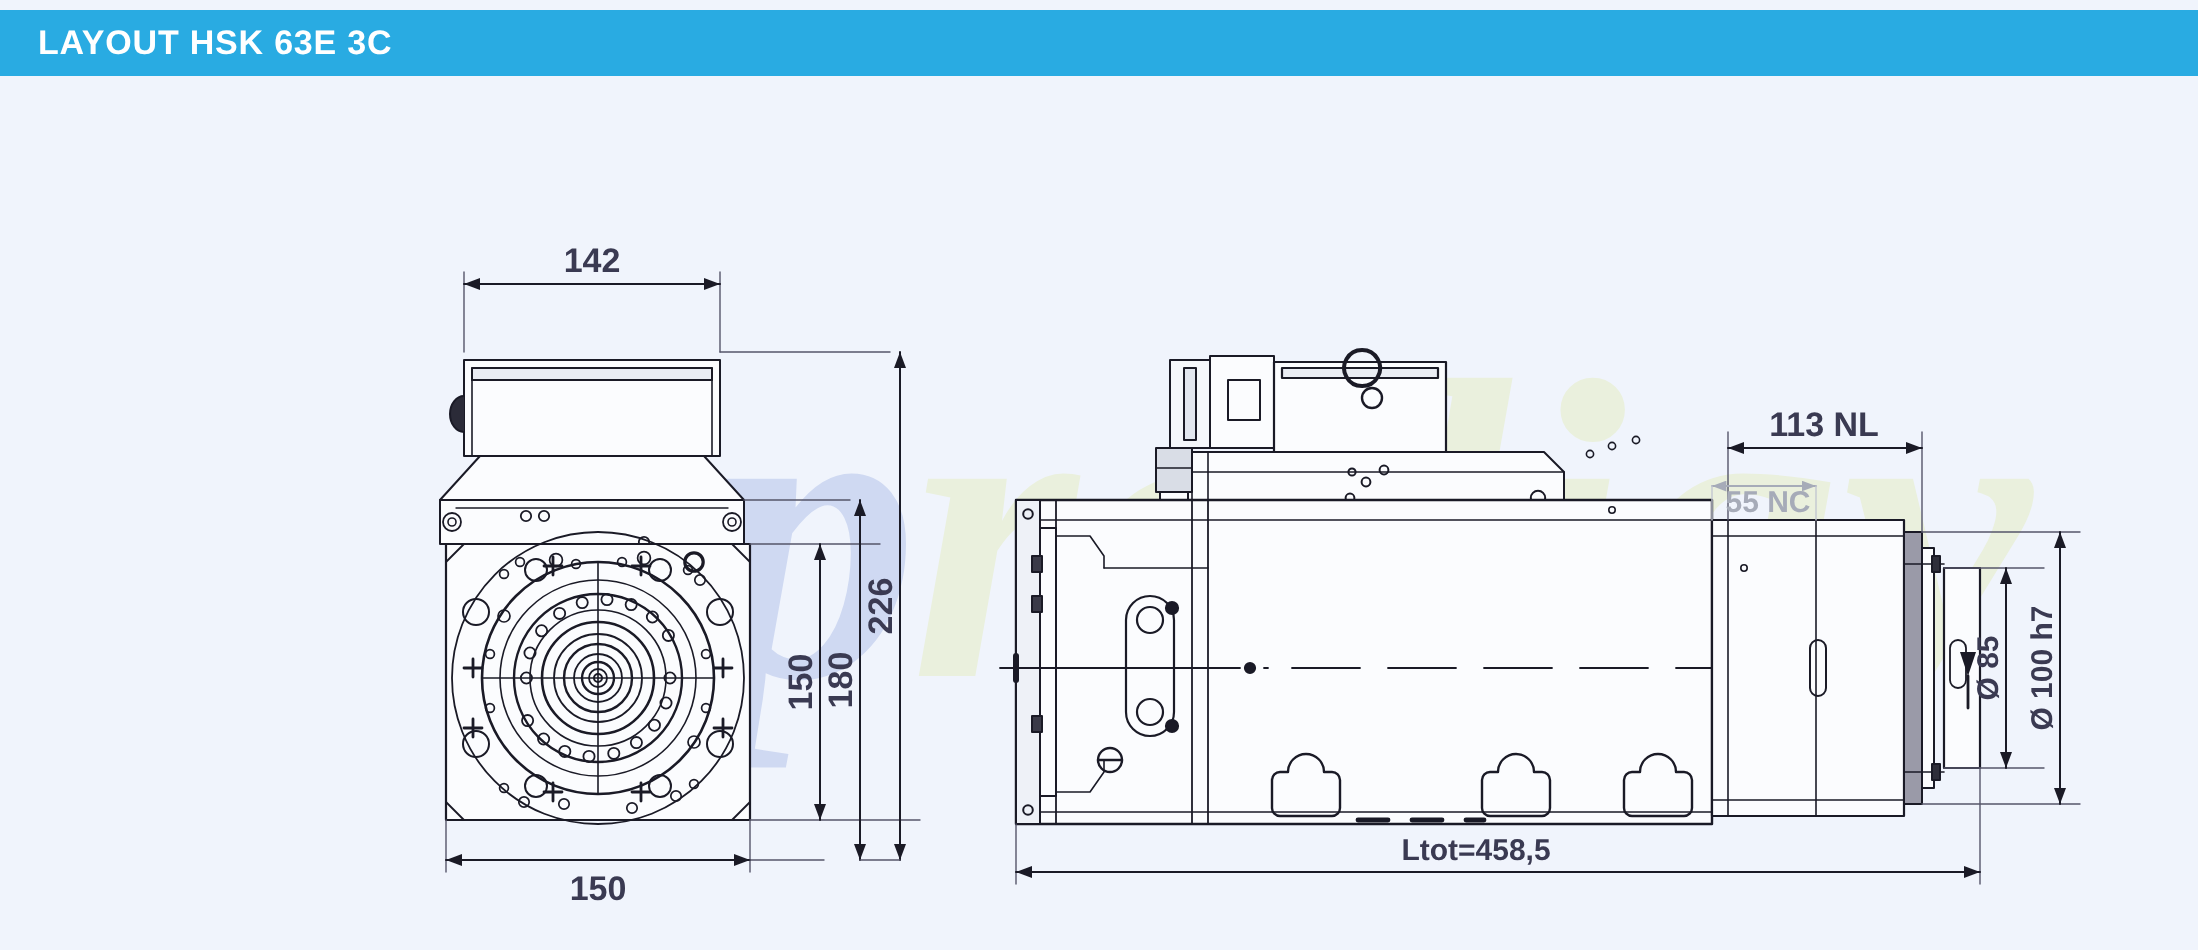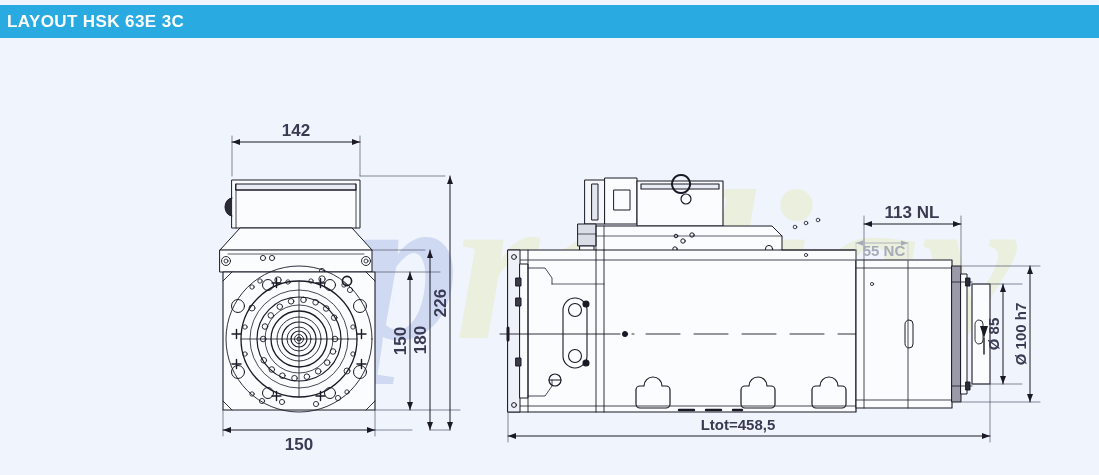--- a/index.html
+++ b/index.html
@@ -16,21 +16,21 @@
   .titlebar{
     position:absolute;left:0;top:5px;width:1099px;height:33px;
     background:#29ABE2;
     display:flex;align-items:center;
   }
   .titlebar .title{
     color:#ffffff;
     font-size:17px;
     font-weight:bold;
     letter-spacing:.4px;
-    padding-left:7px;
+    padding-left:19px;
     white-space:nowrap;
   }
 
   
   .canvas{position:absolute;left:0;top:38px;width:1099px;height:437px;}
   .canvas svg{display:block;width:1099px;height:437px;}
 
   
   .wm{
     position:absolute;left:0;top:38px;width:1099px;height:437px;

